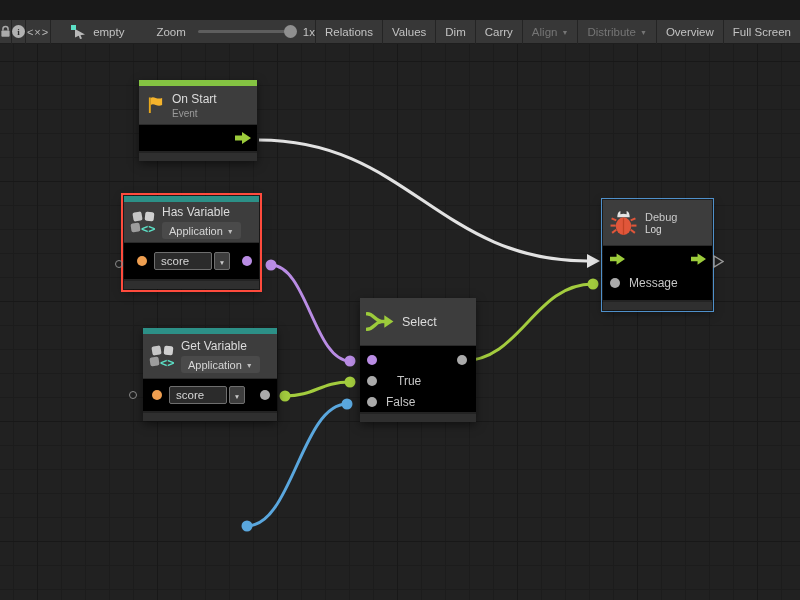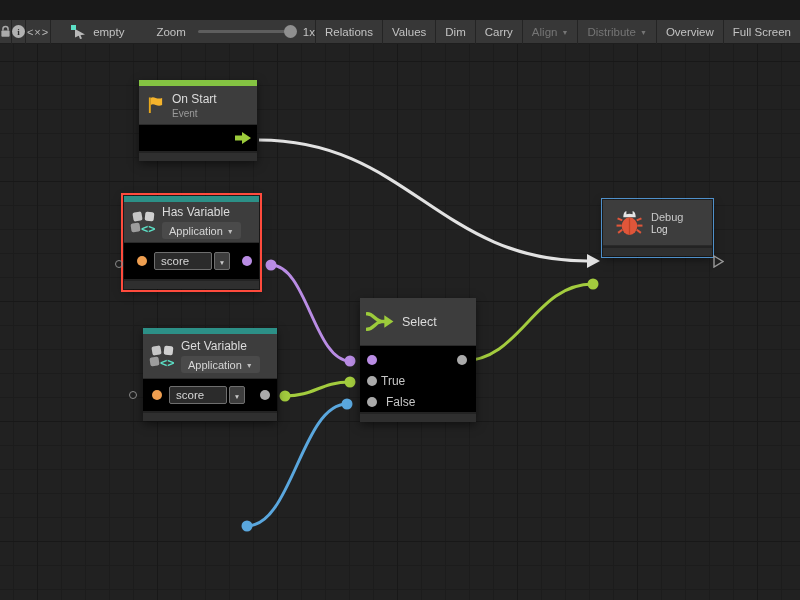--- a/index.html
+++ b/index.html
@@ -249,50 +249,64 @@
         </svg>
         <div class="ntitle" style="font-size:12.5px;">Select</div>
       </div>
       <div class="nbody" style="height:66px;padding-top:3px;box-sizing:border-box;">
         <div class="prow">
           <div class="port purple"></div>
           <div class="port gray rport" style="right:9px;"></div>
         </div>
         <div class="prow">
           <div class="port gray"></div>
-          <span style="margin-left:4px;">True</span>
+          <span style="margin-left:20px;">True</span>
         </div>
         <div class="prow">
           <div class="port gray"></div>
           <span style="margin-left:9px;">False</span>
         </div>
       </div>
       <div class="nfoot"></div>
     </div>
 
     <div class="node sel-blue" style="left:603px;top:156px;width:109px;">
-      <div class="nhead" style="height:46px;padding-left:13px;gap:8px;">
+      <div class="nhead" style="height:46px;padding-left:7px;gap:8px;">
         <svg width="27" height="28" viewBox="0 0 26 27">
           <path d="M7,8 Q7,3 10,2 L10,5 Q13,4 16,5 L16,2 Q19,3 19,8 Z" fill="#e3e3e3"></path>
           <g stroke="#e0563a" stroke-width="2">
             <path d="M6,11 L1.5,9"></path>
               <path d="M5.5,16 L0.5,16"></path>
               <path d="M6,20 L2,23"></path>
             <path d="M20,11 L24.5,9"></path>
               <path d="M20.5,16 L25.5,16"></path>
               <path d="M20,20 L24,23"></path>
           </g>
           <ellipse cx="13" cy="16.5" rx="7.5" ry="8.5" fill="#e0563a"></ellipse>
           <path d="M13,9 V25" stroke="#c14225" stroke-width="1.2"></path>
         </svg>
         <div>
           <div style="font-size:11px;color:#c9c9c9;">Debug</div>
           <div class="ntitle" style="font-size:10px;margin-top:1px;">Log</div>
         </div>
       </div>
+      <div class="nbody" style="height:54px;">
+        <div class="prow" style="height:26px;">
+          <svg class="flowarrow" width="15" height="12" viewBox="0 0 16 12">
+            <path d="M0,3.5 h7 V0 l9,6 -9,6 V8.5 h-7 z" fill="#9ccb3b"></path>
+          </svg>
+          <svg class="rport flowarrow" style="right:6px;" width="15" height="12" viewBox="0 0 16 12">
+            <path d="M0,3.5 h7 V0 l9,6 -9,6 V8.5 h-7 z" fill="#9ccb3b"></path>
+          </svg>
+        </div>
+        <div class="prow">
+          <div class="port gray"></div>
+          <span style="margin-left:9px;">Message</span>
+        </div>
+      </div>
       <div class="nfoot"></div>
     </div>
 
 
     <div class="extport" style="left:115px;top:216px;"></div>
     <div class="extport" style="left:129px;top:347px;"></div>
     <svg style="position:absolute;left:713px;top:211px;z-index:3;" width="11" height="13" viewBox="0 0 11 13">
       <polygon points="1,1 10,6.5 1,12" fill="none" stroke="#9a9a9a" stroke-width="1.4"></polygon>
     </svg>
   </div>

